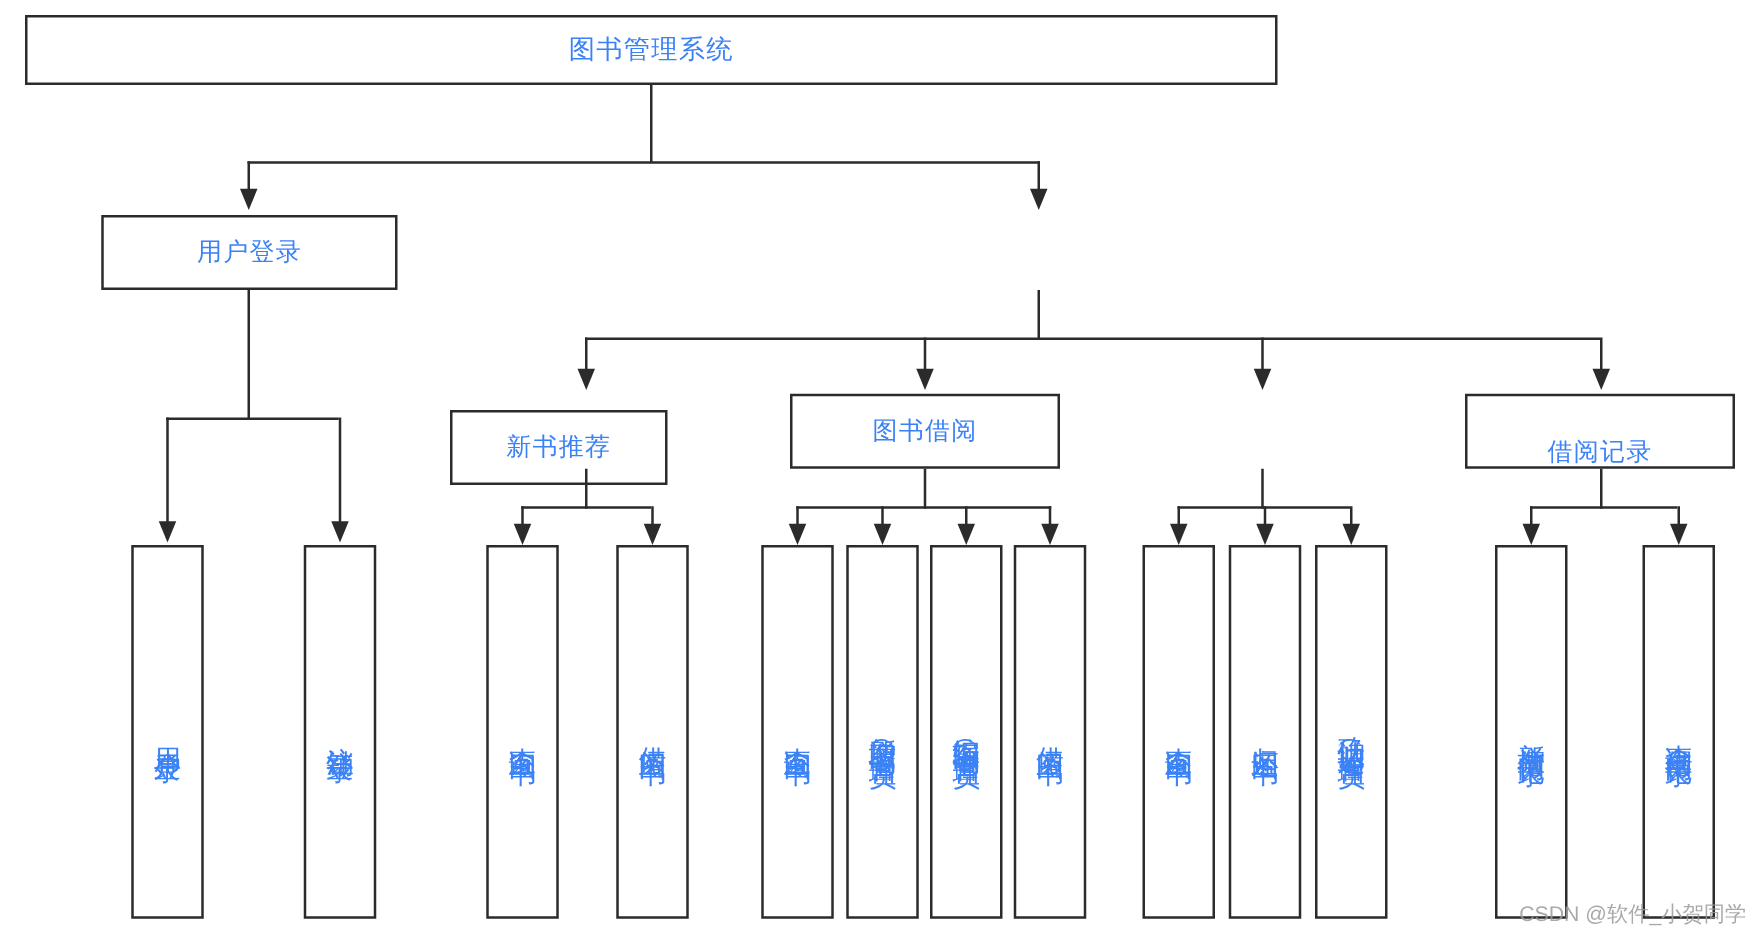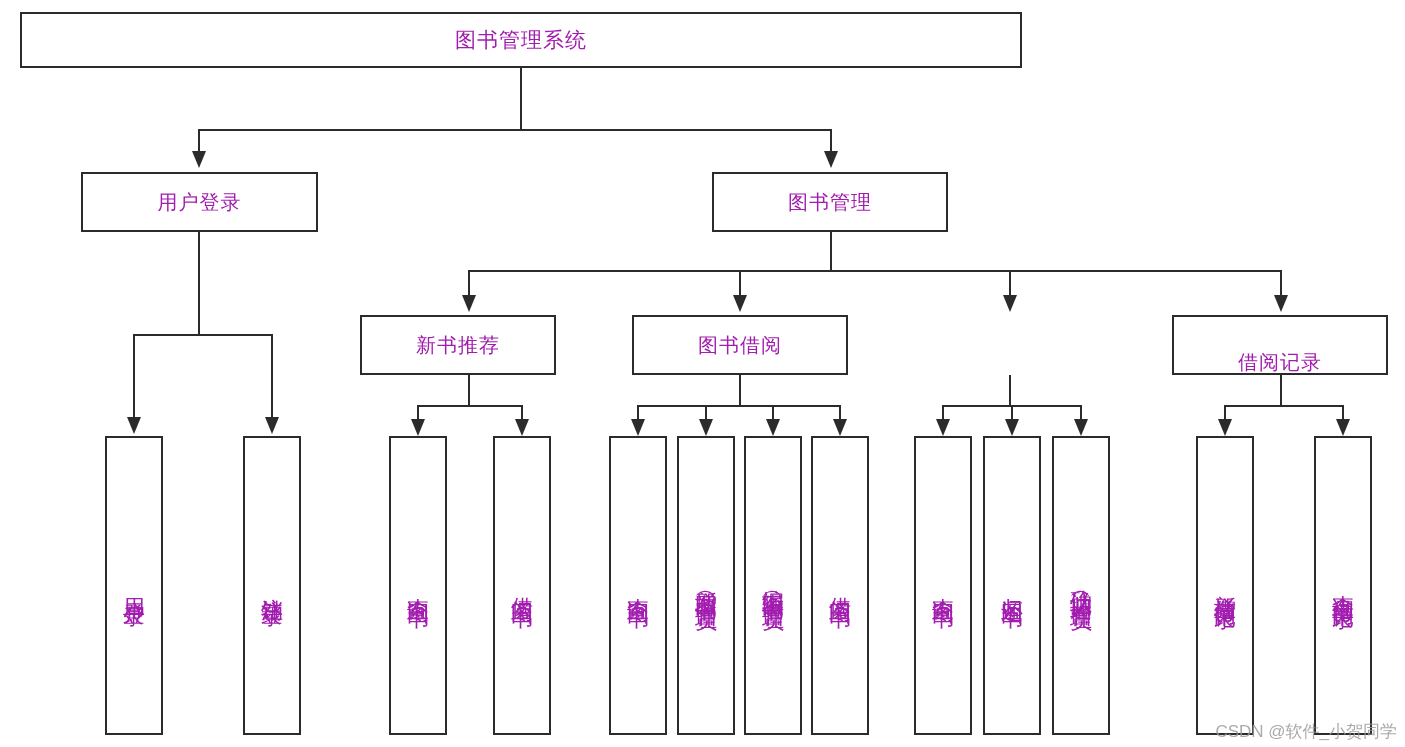--- a/index.html
+++ b/index.html
@@ -22,21 +22,21 @@
   .node {
     position: absolute;
     box-sizing: border-box;
     background: #ffffff;
     border: 2px solid #2b2b2b;
     display: flex;
     align-items: center;
     justify-content: center;
   }
   .node .label {
-    color: #a21caf;
+    color: #3b82f6;
     letter-spacing: 1px;
     white-space: nowrap;
     line-height: 1.05;
   }
   
   .node.root .label { font-size: 21px; }
   
   .node.h .label { font-size: 20px; }
   
   .node.leaf {
@@ -93,43 +93,40 @@
 
   <div class="conn vline" style="left:198px; top:129px; height:24px;"></div>
   <div class="arrow" style="left:192px; top:151px;"></div>
   <div class="conn vline" style="left:830px; top:129px; height:24px;"></div>
   <div class="arrow" style="left:824px; top:151px;"></div>
 
   <div class="node h" style="left:81px; top:172px; width:237px; height:60px;">
     <span class="label">用户登录</span>
   </div>
 
-  <div class="node h" style="left:712px; top:172px; width:236px; height:60px;">
-    <span class="label">图书管理</span>
-  </div>
 
   <div class="conn vline" style="left:198px; top:232px; height:103px;"></div>
   <div class="conn hline" style="left:133px; top:334px; width:138px;"></div>
   <div class="conn vline" style="left:133px; top:334px; height:84px;"></div>
   <div class="arrow" style="left:127px; top:417px;"></div>
   <div class="conn vline" style="left:271px; top:334px; height:84px;"></div>
   <div class="arrow" style="left:265px; top:417px;"></div>
 
   <div class="conn vline" style="left:830px; top:232px; height:40px;"></div>
   <div class="conn hline" style="left:468px; top:270px; width:812px;"></div>
   <div class="conn vline" style="left:468px; top:270px; height:26px;"></div>
   <div class="arrow" style="left:462px; top:295px;"></div>
   <div class="conn vline" style="left:739px; top:270px; height:26px;"></div>
   <div class="arrow" style="left:733px; top:295px;"></div>
   <div class="conn vline" style="left:1009px; top:270px; height:26px;"></div>
   <div class="arrow" style="left:1003px; top:295px;"></div>
   <div class="conn vline" style="left:1280px; top:270px; height:26px;"></div>
   <div class="arrow" style="left:1274px; top:295px;"></div>
 
-  <div class="node h" style="left:360px; top:315px; width:196px; height:60px;">
+  <div class="node h" style="left:360px; top:328px; width:174px; height:60px;">
     <span class="label">新书推荐</span>
   </div>
   <div class="node h" style="left:632px; top:315px; width:216px; height:60px;">
     <span class="label">图书借阅</span>
   </div>
   <div class="node h" style="left:1172px; top:315px; width:216px; height:60px;align-items:flex-end;">
     <span class="label">借阅记录</span>
   </div>
 
   <div class="conn vline" style="left:468px; top:375px; height:32px;"></div>

